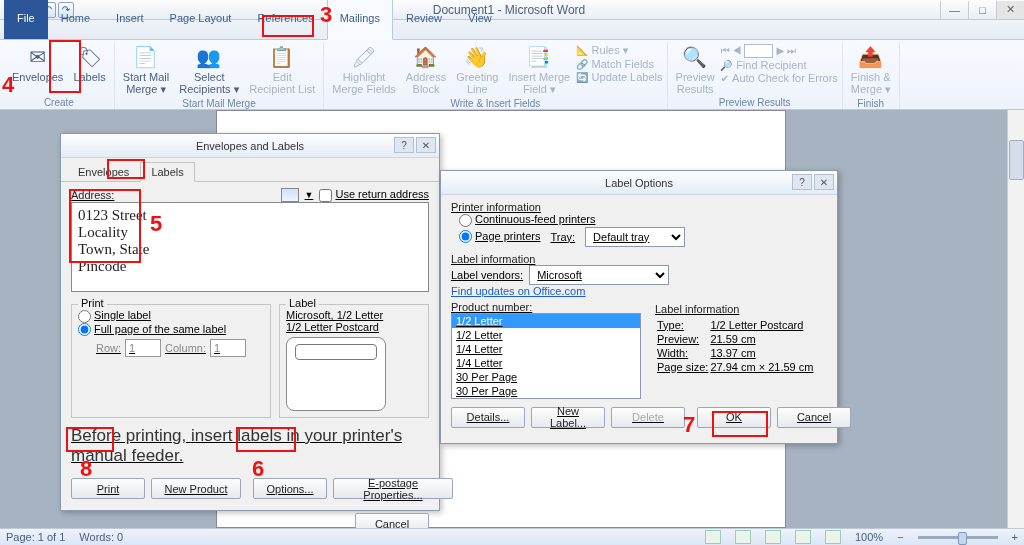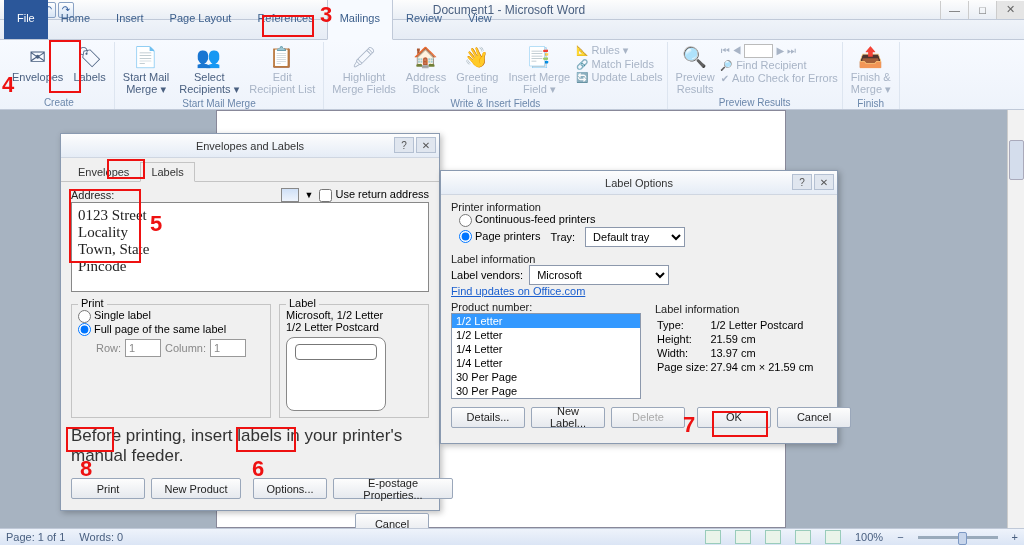--- a/index.html
+++ b/index.html
@@ -35,21 +35,21 @@
   .zslider { width:80px; height:3px; background:#9ab; position:relative;}
   .zslider::after { content:""; position:absolute; left:40px; top:-4px; width:7px; height:11px; background:#c7d5eb; border:1px solid #7c98c4; border-radius:2px;}
 
   .dlg { position:absolute; background:#f0f0f0; border:1px solid #8a9ab0; box-shadow:2px 2px 6px rgba(0,0,0,0.25); }
   .dlg .dtitle { height:24px; background:linear-gradient(#fdfdfd,#e5ecf6); display:flex; align-items:center; justify-content:center; position:relative; font-size:12px; color:#333; border-bottom:1px solid #cfd6e1;}
   .dtitle .dclose { position:absolute; right:3px; top:3px; display:flex; gap:2px;}
   .dtitle .dclose span { width:20px; height:16px; background:#e0e6ef; border:1px solid #b4c0d2; display:flex; align-items:center; justify-content:center; font-size:10px; color:#555;}
   .dtabs { display:flex; padding:4px 6px 0 6px; border-bottom:1px solid #c4c4c4; gap:0;}
   .dtab { padding:3px 10px; border:1px solid transparent; border-bottom:none; font-size:11px; color:#333; }
   .dtab.active { background:#f0f0f0; border-color:#c4c4c4; border-bottom:1px solid #f0f0f0; margin-bottom:-1px; }
-  .dbody { padding:6px 10px 8px 10px; }
+  .dbody { padding:6px 10px 8px 10px;text-decoration:underline; }
   .lbl { font-size:11px; color:#222; }
   .txtarea { width:100%; height:90px; background:#fff; border:1px solid #888; padding:4px 6px; font-size:15px; color:#222; resize:none; white-space:pre; font-family:"Segoe UI"; }
   .grp { border:1px solid #c4c4c4; padding:4px 6px 6px 6px; margin-top:4px; position:relative; }
   .grp .gt { position:absolute; top:-8px; left:6px; background:#f0f0f0; padding:0 3px; font-size:11px; }
   .row { display:flex; align-items:center; gap:4px; font-size:11px; }
   .btn { min-width:74px; height:21px; background:linear-gradient(#fdfdfd,#e6e9ee); border:1px solid #9aa7ba; border-radius:2px; font-size:11px; color:#222; display:inline-flex; align-items:center; justify-content:center; padding:0 8px; }
   .btn.disabled { color:#aaa; }
   .chk, .rdo { vertical-align:middle; margin-right:3px; }
   .spin { width:36px; height:18px; border:1px solid #999; background:#fff; display:inline-flex; align-items:center; padding:0 3px; font-size:11px;}
   .hint { font-size:17px; color:#333; margin:8px 0 12px 0; }
@@ -294,21 +294,21 @@
       </div>
       <div style="font-size:11px; padding-top:2px;">
         <div class="lbl">Label information</div>
         <table style="font-size:11px; margin-top:2px">
             <tbody>
           <tr>
                 <td style="padding-right:10px">Type:</td>
                 <td>1/2 Letter Postcard</td>
               </tr>
           <tr>
-                <td>Height:</td>
+                <td>Preview:</td>
                 <td>21.59 cm</td>
               </tr>
           <tr>
                 <td>Width:</td>
                 <td>13.97 cm</td>
               </tr>
           <tr>
                 <td>Page size:</td>
                 <td>27.94 cm × 21.59 cm</td>
               </tr>

